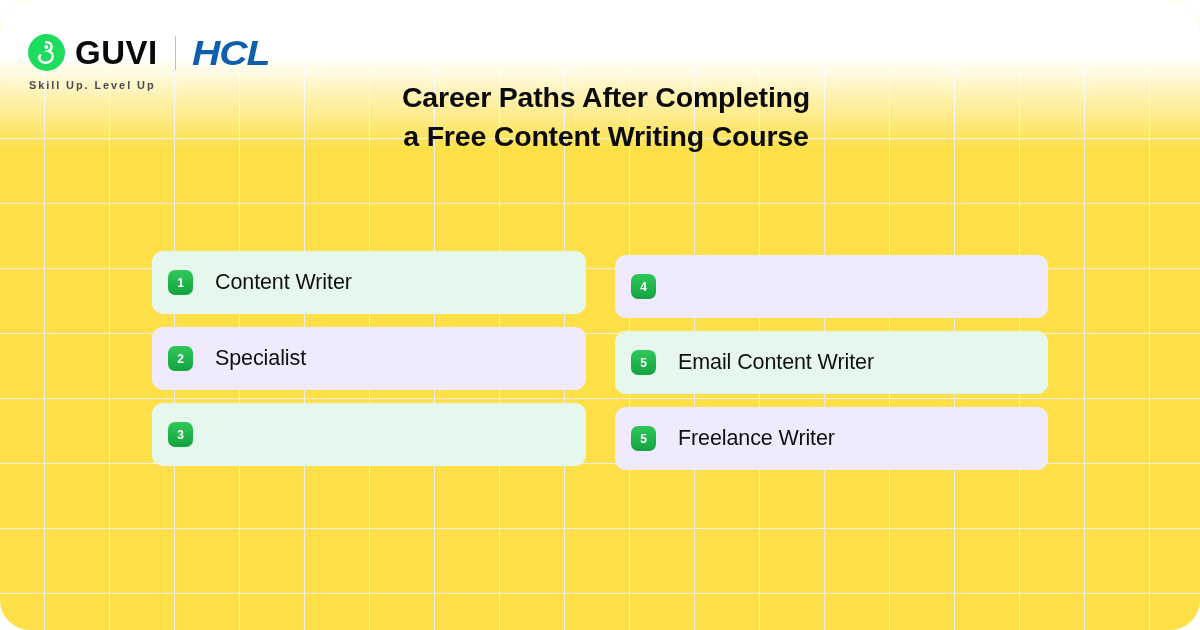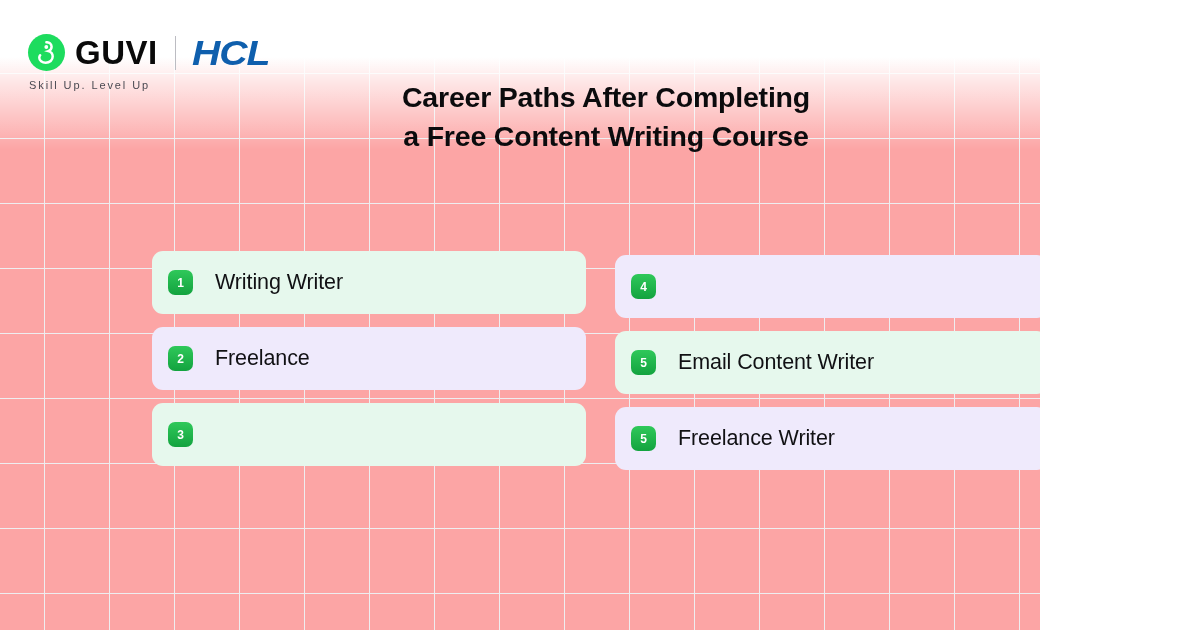--- a/index.html
+++ b/index.html
@@ -10,24 +10,25 @@
     width: 1200px;
     height: 630px;
     overflow: hidden;
     background: #ffffff;
     font-family: "Liberation Sans", sans-serif;
     -webkit-font-smoothing: antialiased;
   }
 
   .canvas {
     position: relative;
-    width: 1040px;
+    width: 1200px;
     height: 630px;
-    background: #fca5a5;
+    background: #fde047;
     overflow: hidden;
+    border-radius: 30px;
   }
 
   
   .grid-bg {
     position: absolute;
     left: 0;
     top: 0;
     width: 1200px;
     height: 630px;
     background-image:
@@ -95,21 +96,21 @@
     line-height: 1;
     transform: scaleX(1.12);
     transform-origin: left center;
   }
   .tagline {
     position: absolute;
     left: 29px;
     top: 79px;
     font-family: "Liberation Sans", sans-serif;
     font-size: 11px;
-    font-weight: 400;
+    font-weight: 700;
     letter-spacing: 1.9px;
     color: #4a4a52;
     white-space: nowrap;
   }
 
   
   .title {
     position: absolute;
     left: 0;
     top: 78px;
@@ -206,25 +207,25 @@
   <div class="tagline">Skill Up. Level Up</div>
 
   <div class="title">
     <span class="ln">Career Paths After Completing</span>
     <span class="ln">a Free Content Writing Course</span>
   </div>
 
   <div class="col col-left">
     <div class="card green">
       <span class="badge">1</span>
-      <span class="card-label">Writing Writer</span>
+      <span class="card-label">Content Writer</span>
     </div>
     <div class="card purple">
       <span class="badge">2</span>
-      <span class="card-label">Freelance</span>
+      <span class="card-label">Specialist</span>
     </div>
     <div class="card green">
       <span class="badge">3</span>
     </div>
   </div>
 
   <div class="col col-right">
     <div class="card purple">
       <span class="badge">4</span>
     </div>

